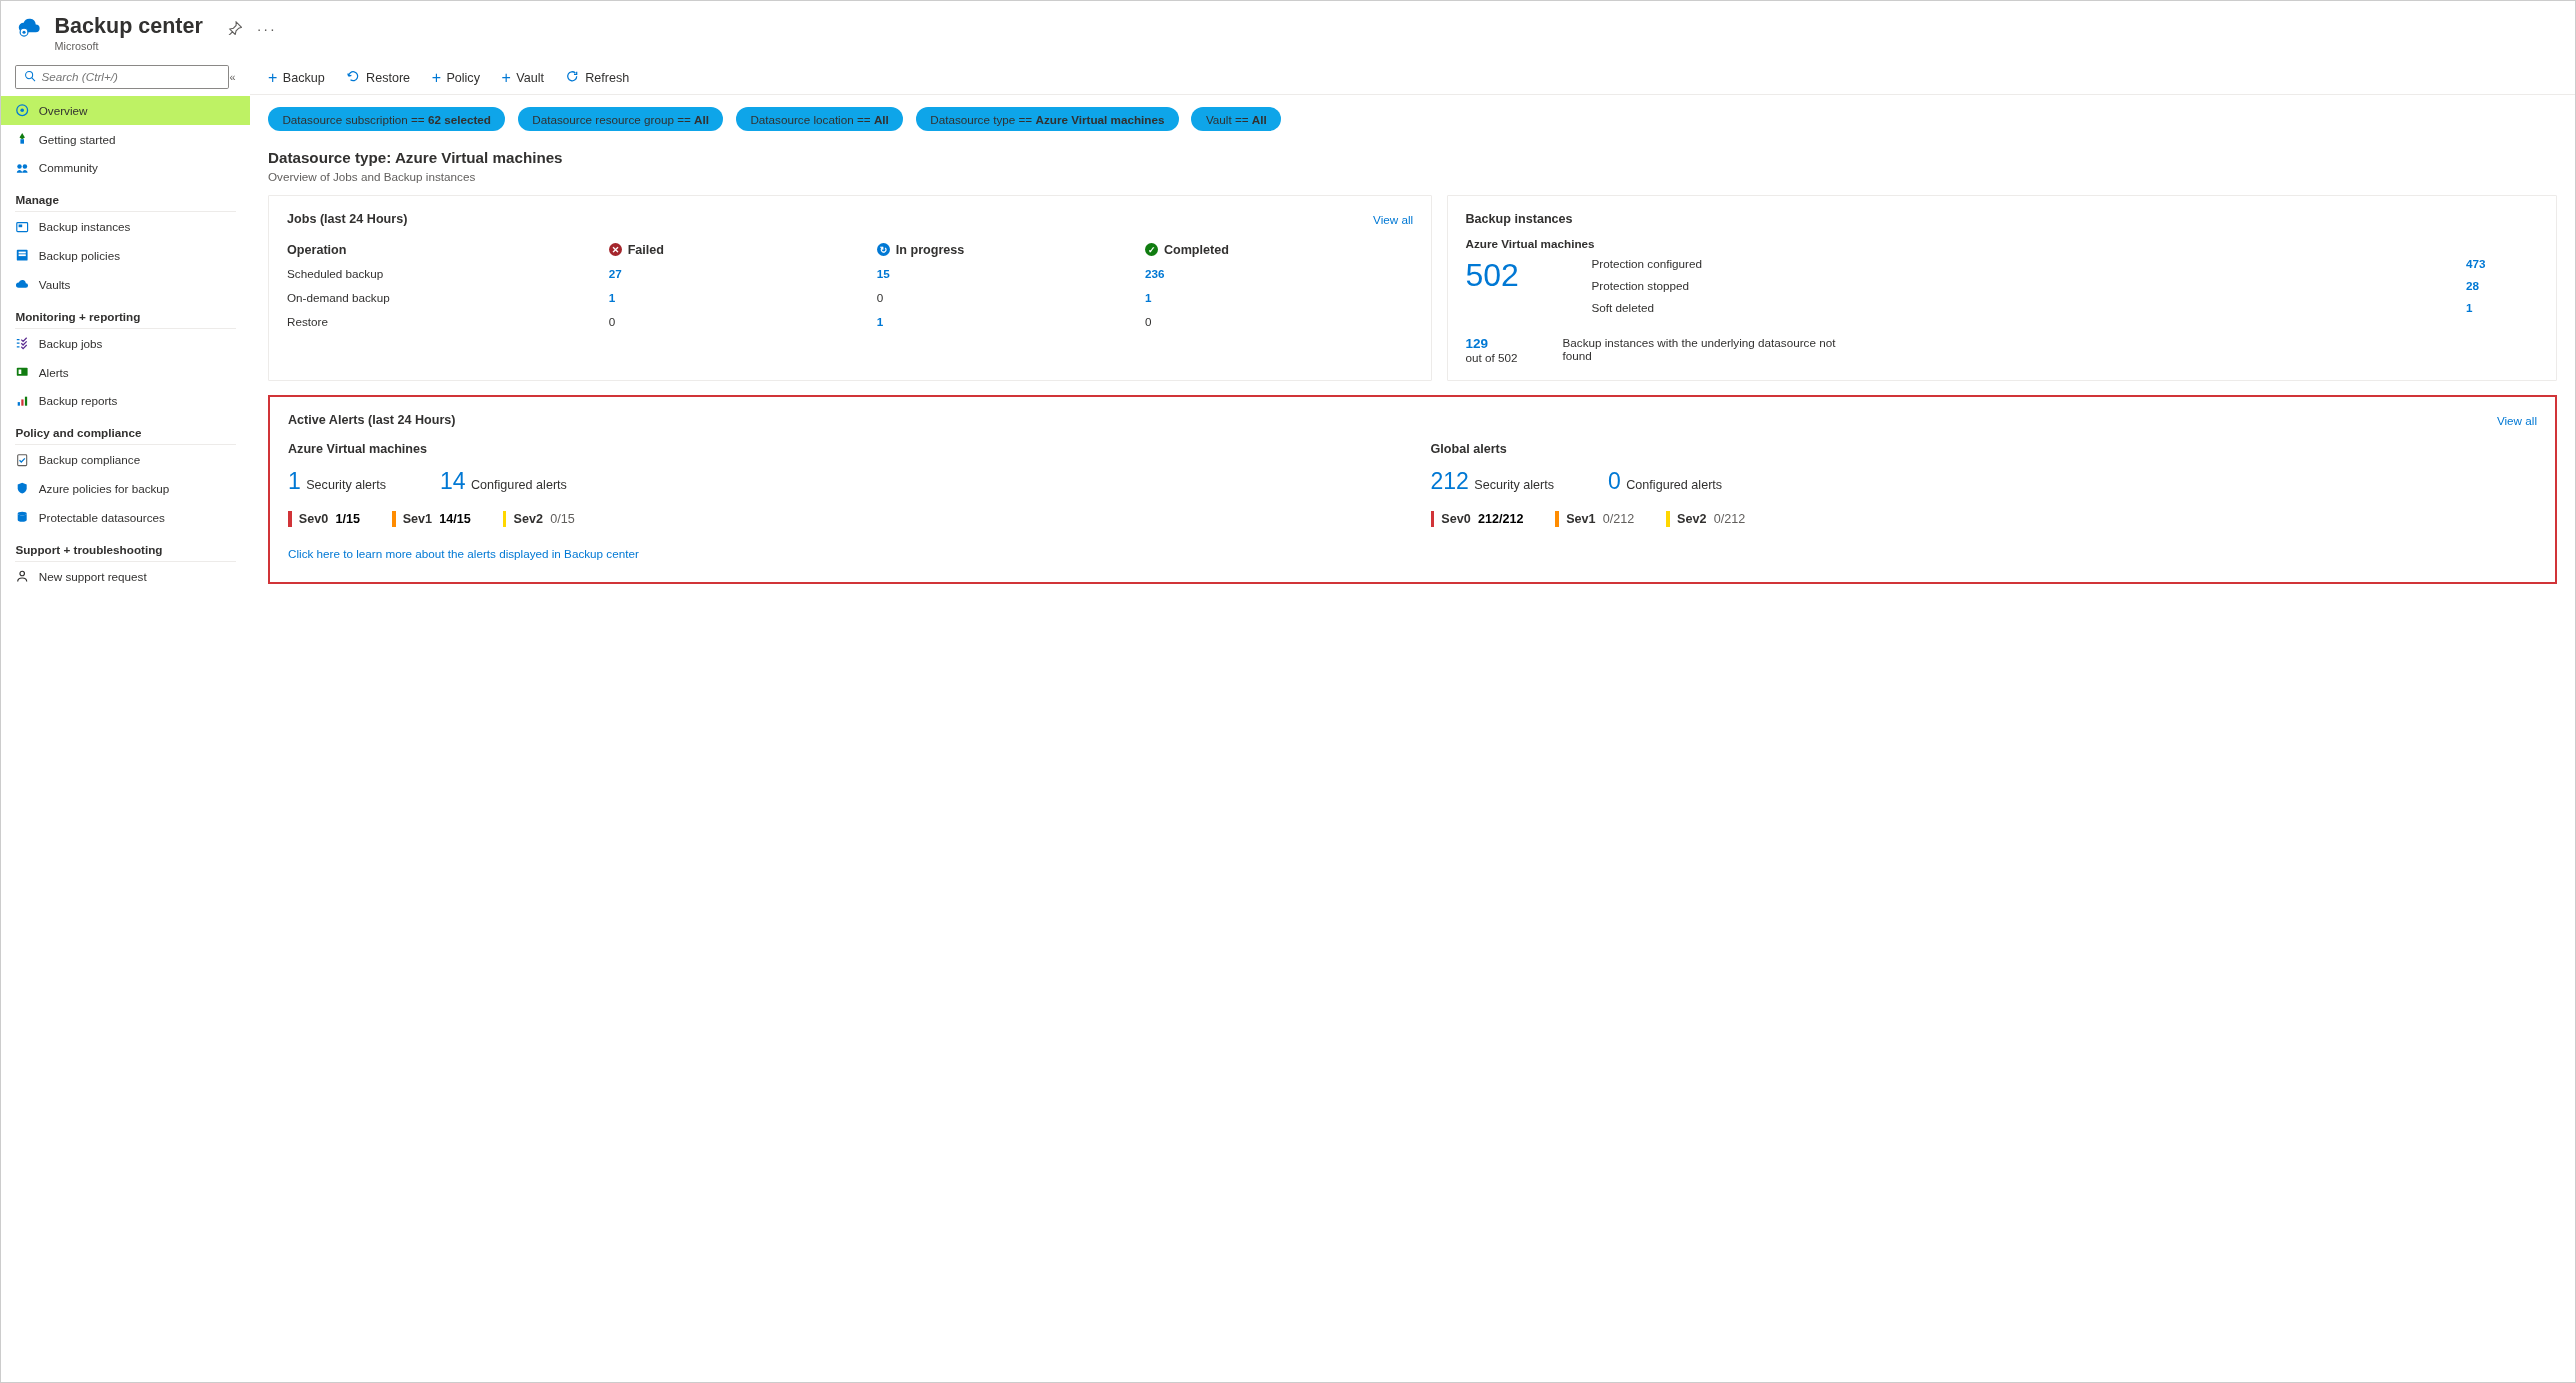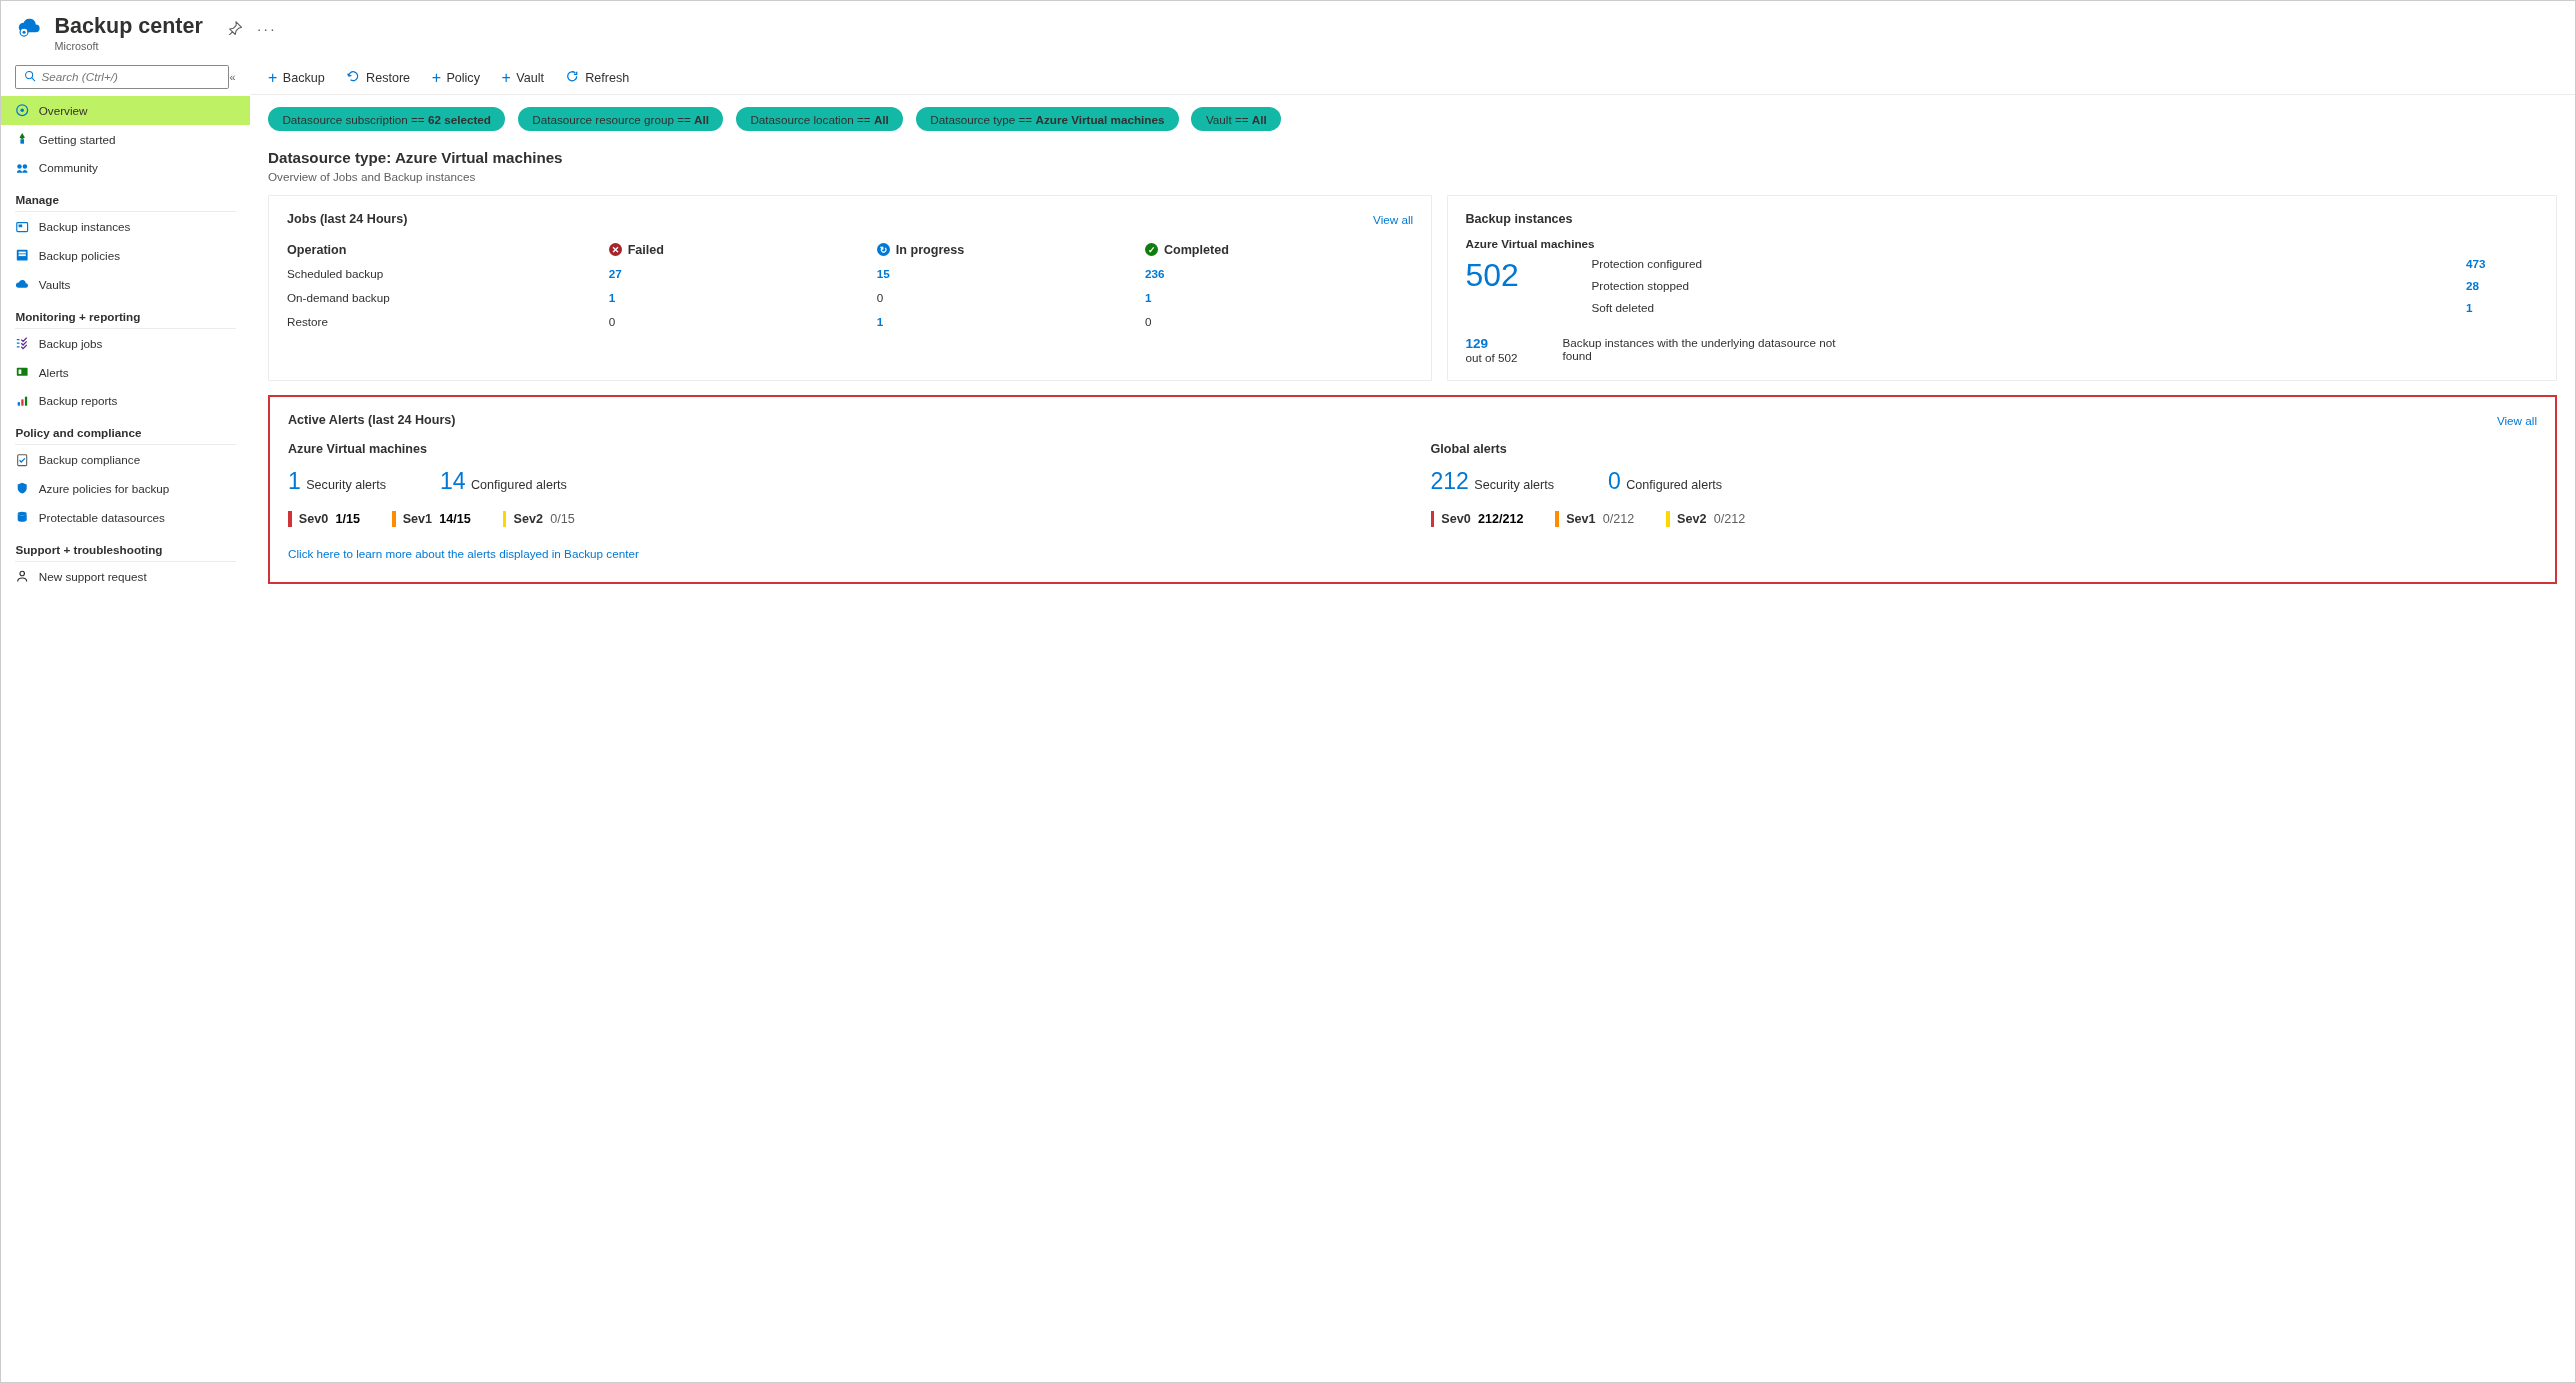--- a/index.html
+++ b/index.html
@@ -19,21 +19,21 @@
   .nav-item { display: flex; align-items: center; gap: 9px; padding: 7.2px 14.4px; cursor: pointer; font-size: 11.7px; color: #323130; }
   .nav-item.active { background: #bef264; }
   .nav-icon { width: 14.4px; height: 14.4px; display: inline-flex; align-items: center; justify-content: center; }
   .nav-group { font-weight: 600; font-size: 11.7px; padding: 10.8px 14.4px 5.4px 14.4px; color: #323130; }
   .nav-divider { border-top: 0.9px solid #edebe9; margin: 0 14.4px; }
   .main { flex: 1; overflow: auto; padding: 0 0 18px 0; }
   .toolbar { display: flex; align-items: center; gap: 21.5px; padding: 7.2px 18px; border-bottom: 0.9px solid #edebe9; }
   .toolbar-btn { display: flex; align-items: center; gap: 5.4px; color: #323130; cursor: pointer; font-size: 12.6px; }
   .toolbar-btn .plus { color: #0078d4; font-weight: 400; font-size: 16px; }
   .filters { display: flex; gap: 12.6px; padding: 12.6px 18px 0 18px; flex-wrap: wrap; }
-  .filter-pill { background: #14b8a6; border-radius: 14.4px; padding: 5.4px 14.4px; font-size: 11.7px; color: #323130; white-space: nowrap; }
+  .filter-pill { background: #0ea5e9; border-radius: 14.4px; padding: 5.4px 14.4px; font-size: 11.7px; color: #323130; white-space: nowrap; }
   .filter-pill .bold { font-weight: 600; }
   .section-title { padding: 18px 18px 3.6px 18px; font-size: 15.2px; font-weight: 600; }
   .section-sub { padding: 0 18px 12.6px 18px; font-size: 11.7px; color: #605e5c; }
   .cards-row { display: flex; gap: 14.4px; padding: 0 18px; }
   .card { border: 0.9px solid #edebe9; border-radius: 1px; padding: 16px 18px; flex: 1; }
   .card-header { display: flex; justify-content: space-between; align-items: center; margin-bottom: 10.8px; }
   .card-title { font-weight: 600; font-size: 12.6px; }
   .link { color: #0078d4; cursor: pointer; font-size: 11.7px; }
   .jobs-table { width: 100%; }
   .jobs-header, .jobs-row { display: grid; grid-template-columns: 1.2fr 1fr 1fr 1fr; align-items: center; padding: 5.4px 0; }

